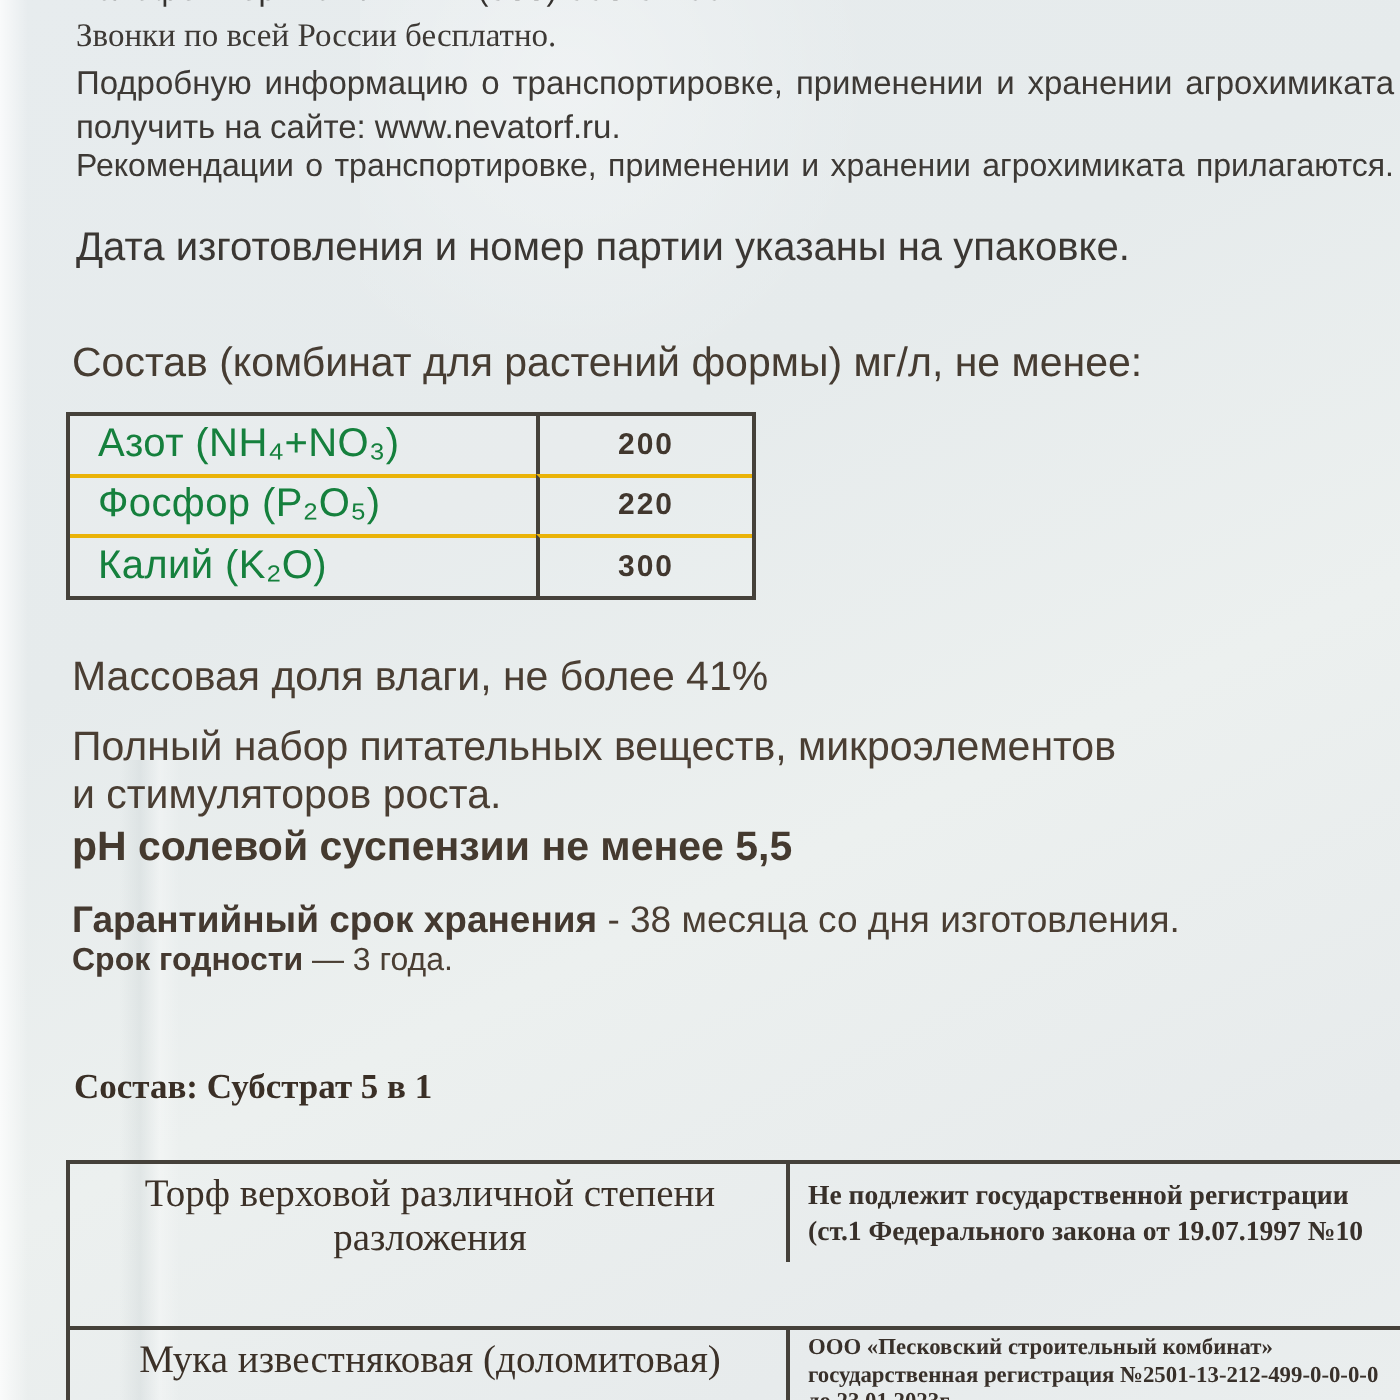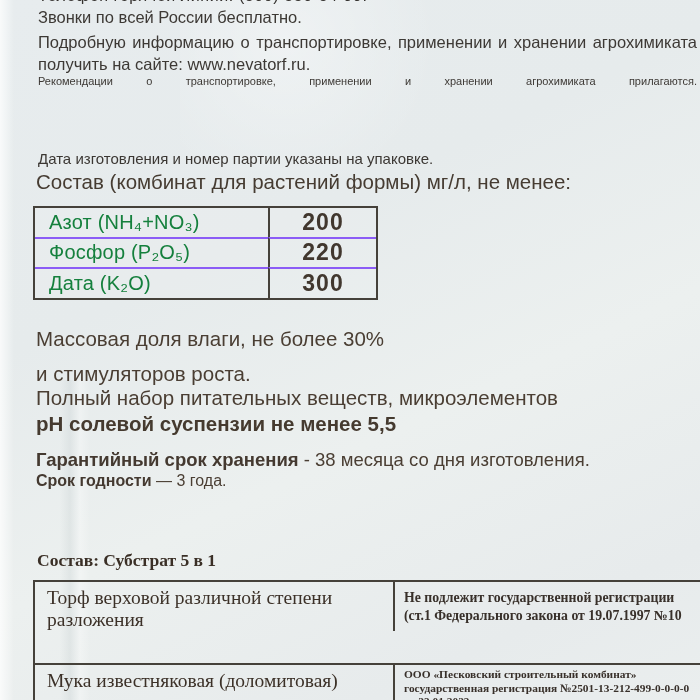--- a/index.html
+++ b/index.html
@@ -11,45 +11,45 @@
   }
   .crease{position:absolute;pointer-events:none;}
   .crease.c1{left:0;top:0;width:14px;height:700px;background:linear-gradient(90deg,rgba(255,255,255,.75),rgba(255,255,255,0));}
   .crease.c2{left:60px;top:380px;width:30px;height:320px;background:linear-gradient(90deg,rgba(190,200,202,0),rgba(190,200,202,.25),rgba(255,255,255,.3),rgba(190,200,202,0));}
   .crease.c3{left:180px;top:0;width:260px;height:200px;background:radial-gradient(ellipse at 40% 20%,rgba(255,255,255,.35),rgba(255,255,255,0) 70%);}
   .abs{position:absolute;}
   .sans{font-family:"Liberation Sans","DejaVu Sans",sans-serif;}
   .serif{font-family:"Liberation Serif","DejaVu Serif",serif;}
 
   .phone-line{left:38px;top:-13px;width:620px;font-size:16px;letter-spacing:.6px;color:#35322f;white-space:nowrap;}
-  .calls-line{left:38px;top:8px;font-size:16.5px;color:#3d3935;}
+  .calls-line{left:38px;top:8px;font-size:16.5px;color:#3d3935;font-family:Liberation Serif, serif;}
   .info-par{left:38px;top:31px;width:659px;font-size:16.5px;line-height:22px;color:#3d3935;}
   .just{text-align:justify;text-align-last:justify;}
-  .recommend-line{left:38px;top:75px;width:659px;font-size:11px;color:#3d3935;}
-  .date-line{left:38px;top:113px;font-size:15px;color:#3b3733;margin-top:37px;}
+  .recommend-line{left:38px;top:75px;width:659px;font-size:16px;color:#3d3935;}
+  .date-line{left:38px;top:113px;font-size:20px;color:#3b3733;}
 
   .comp-heading{left:36px;top:170px;font-size:20.5px;color:#46limit3b31;color:#463c32;}
   .t1{left:33px;top:206px;width:341px;border:2px solid #45413a;display:grid;grid-template-columns:233px 1fr;background:rgba(255,255,255,.08);}
-  .t1 .cell{height:28.5px;display:flex;align-items:center;border-top:2px solid #8b5cf6;overflow:hidden;}
+  .t1 .cell{height:28.5px;display:flex;align-items:center;border-top:2px solid #eab308;overflow:hidden;}
   .t1 .r0{border-top:none;}
   .t1 .lab{padding-left:14px;font-size:20px;color:#15803d;letter-spacing:.2px;white-space:nowrap;}
-  .t1 .val{justify-content:center;border-left:2px solid #45413a;font-size:23px;font-weight:600;color:#41372e;letter-spacing:1px;}
+  .t1 .val{justify-content:center;border-left:2px solid #45413a;font-size:15px;font-weight:600;color:#41372e;letter-spacing:1px;}
 
   .moisture-line{left:36px;top:327px;font-size:20.5px;color:#4a3e33;}
   .nutrients-par{left:36px;top:362px;font-size:20.5px;line-height:24px;color:#4a3e33;}
   .ph-line{left:36px;top:412px;font-size:20.5px;font-weight:700;color:#453a2f;}
   .warranty-line{left:36px;top:449px;font-size:18.5px;color:#4a3e33;white-space:nowrap;}
   .shelf-line{left:36px;top:472px;font-size:16px;color:#4a3e33;white-space:nowrap;}
   .b{font-weight:700;color:#443930;text-align:center;}
 
-  .sub-heading{left:37px;top:550px;font-size:17.5px;font-weight:700;color:#3a2f26;}
+  .sub-heading{left:37px;top:533px;font-size:17.5px;font-weight:700;color:#3a2f26;}
   .t2{left:33px;top:580px;width:712px;border:2px solid #45413a;display:grid;grid-template-columns:358px 1fr;}
   .t2 .cell{border-top:2px solid #45413a;overflow:visible;}
   .t2 .r0{border-top:none;}
-  .t2 .comp{font-size:19.5px;line-height:21.5px;color:#3c3128;padding:5px 10px 20px 12px;}
+  .t2 .comp{font-size:19.5px;line-height:21.5px;color:#3c3128;padding:5px 10px 20px 12px;text-align:center;}
   .t2 .reg{border-left:2px solid #45413a;padding:3px 0 2px 9px;display:flex;flex-direction:column;justify-content:center;}
   .t2 .reg .ln{white-space:nowrap;font-weight:700;color:#38302a;}
   .t2 .reg-lg .ln{font-size:13.8px;line-height:18px;}
   .t2 .reg-sm .ln{font-size:11.4px;line-height:13.5px;}
   .t2 .h1{height:44px;}
   .t2 .h2{height:41px;margin-top:12px;}
   .t2 .h3{height:84px;}
 </style>
 </head>
 <body>
@@ -66,28 +66,28 @@
 </div>
 <div class="abs recommend-line just sans">Рекомендации о транспортировке, применении и хранении агрохимиката прилагаются.</div>
 <div class="abs date-line sans">Дата изготовления и номер партии указаны на упаковке.</div>
 
 <div class="abs comp-heading sans">Состав (комбинат для растений формы) мг/л, не менее:</div>
 <div class="abs t1">
   <div class="cell lab r0">Азот (NH₄+NO₃)</div>
   <div class="cell val r0">200</div>
   <div class="cell lab">Фосфор (P₂O₅)</div>
   <div class="cell val">220</div>
-  <div class="cell lab">Дата (K₂O)</div>
+  <div class="cell lab">Калий (K₂O)</div>
   <div class="cell val">300</div>
 </div>
 
-<div class="abs moisture-line sans">Массовая доля влаги, не более 30%</div>
+<div class="abs moisture-line sans">Массовая доля влаги, не более 41%</div>
 <div class="abs nutrients-par sans">
+  <div>Полный набор питательных веществ, микроэлементов</div>
   <div>и стимуляторов роста.</div>
-  <div>Полный набор питательных веществ, микроэлементов</div>
 </div>
 <div class="abs ph-line sans">pH солевой суспензии не менее 5,5</div>
 <div class="abs warranty-line sans"><span class="b">Гарантийный срок хранения</span><span> - 38 месяца со дня изготовления.</span></div>
 <div class="abs shelf-line sans"><span class="b">Срок годности</span><span> — 3 года.</span></div>
 
 <div class="abs sub-heading serif">Состав: Субстрат 5 в 1</div>
 <div class="abs t2 serif">
   <div class="cell comp r0 h1">Торф верховой различной степени разложения</div>
   <div class="cell reg reg-lg r0 h1">
     <div class="ln">Не подлежит государственной регистрации</div>

